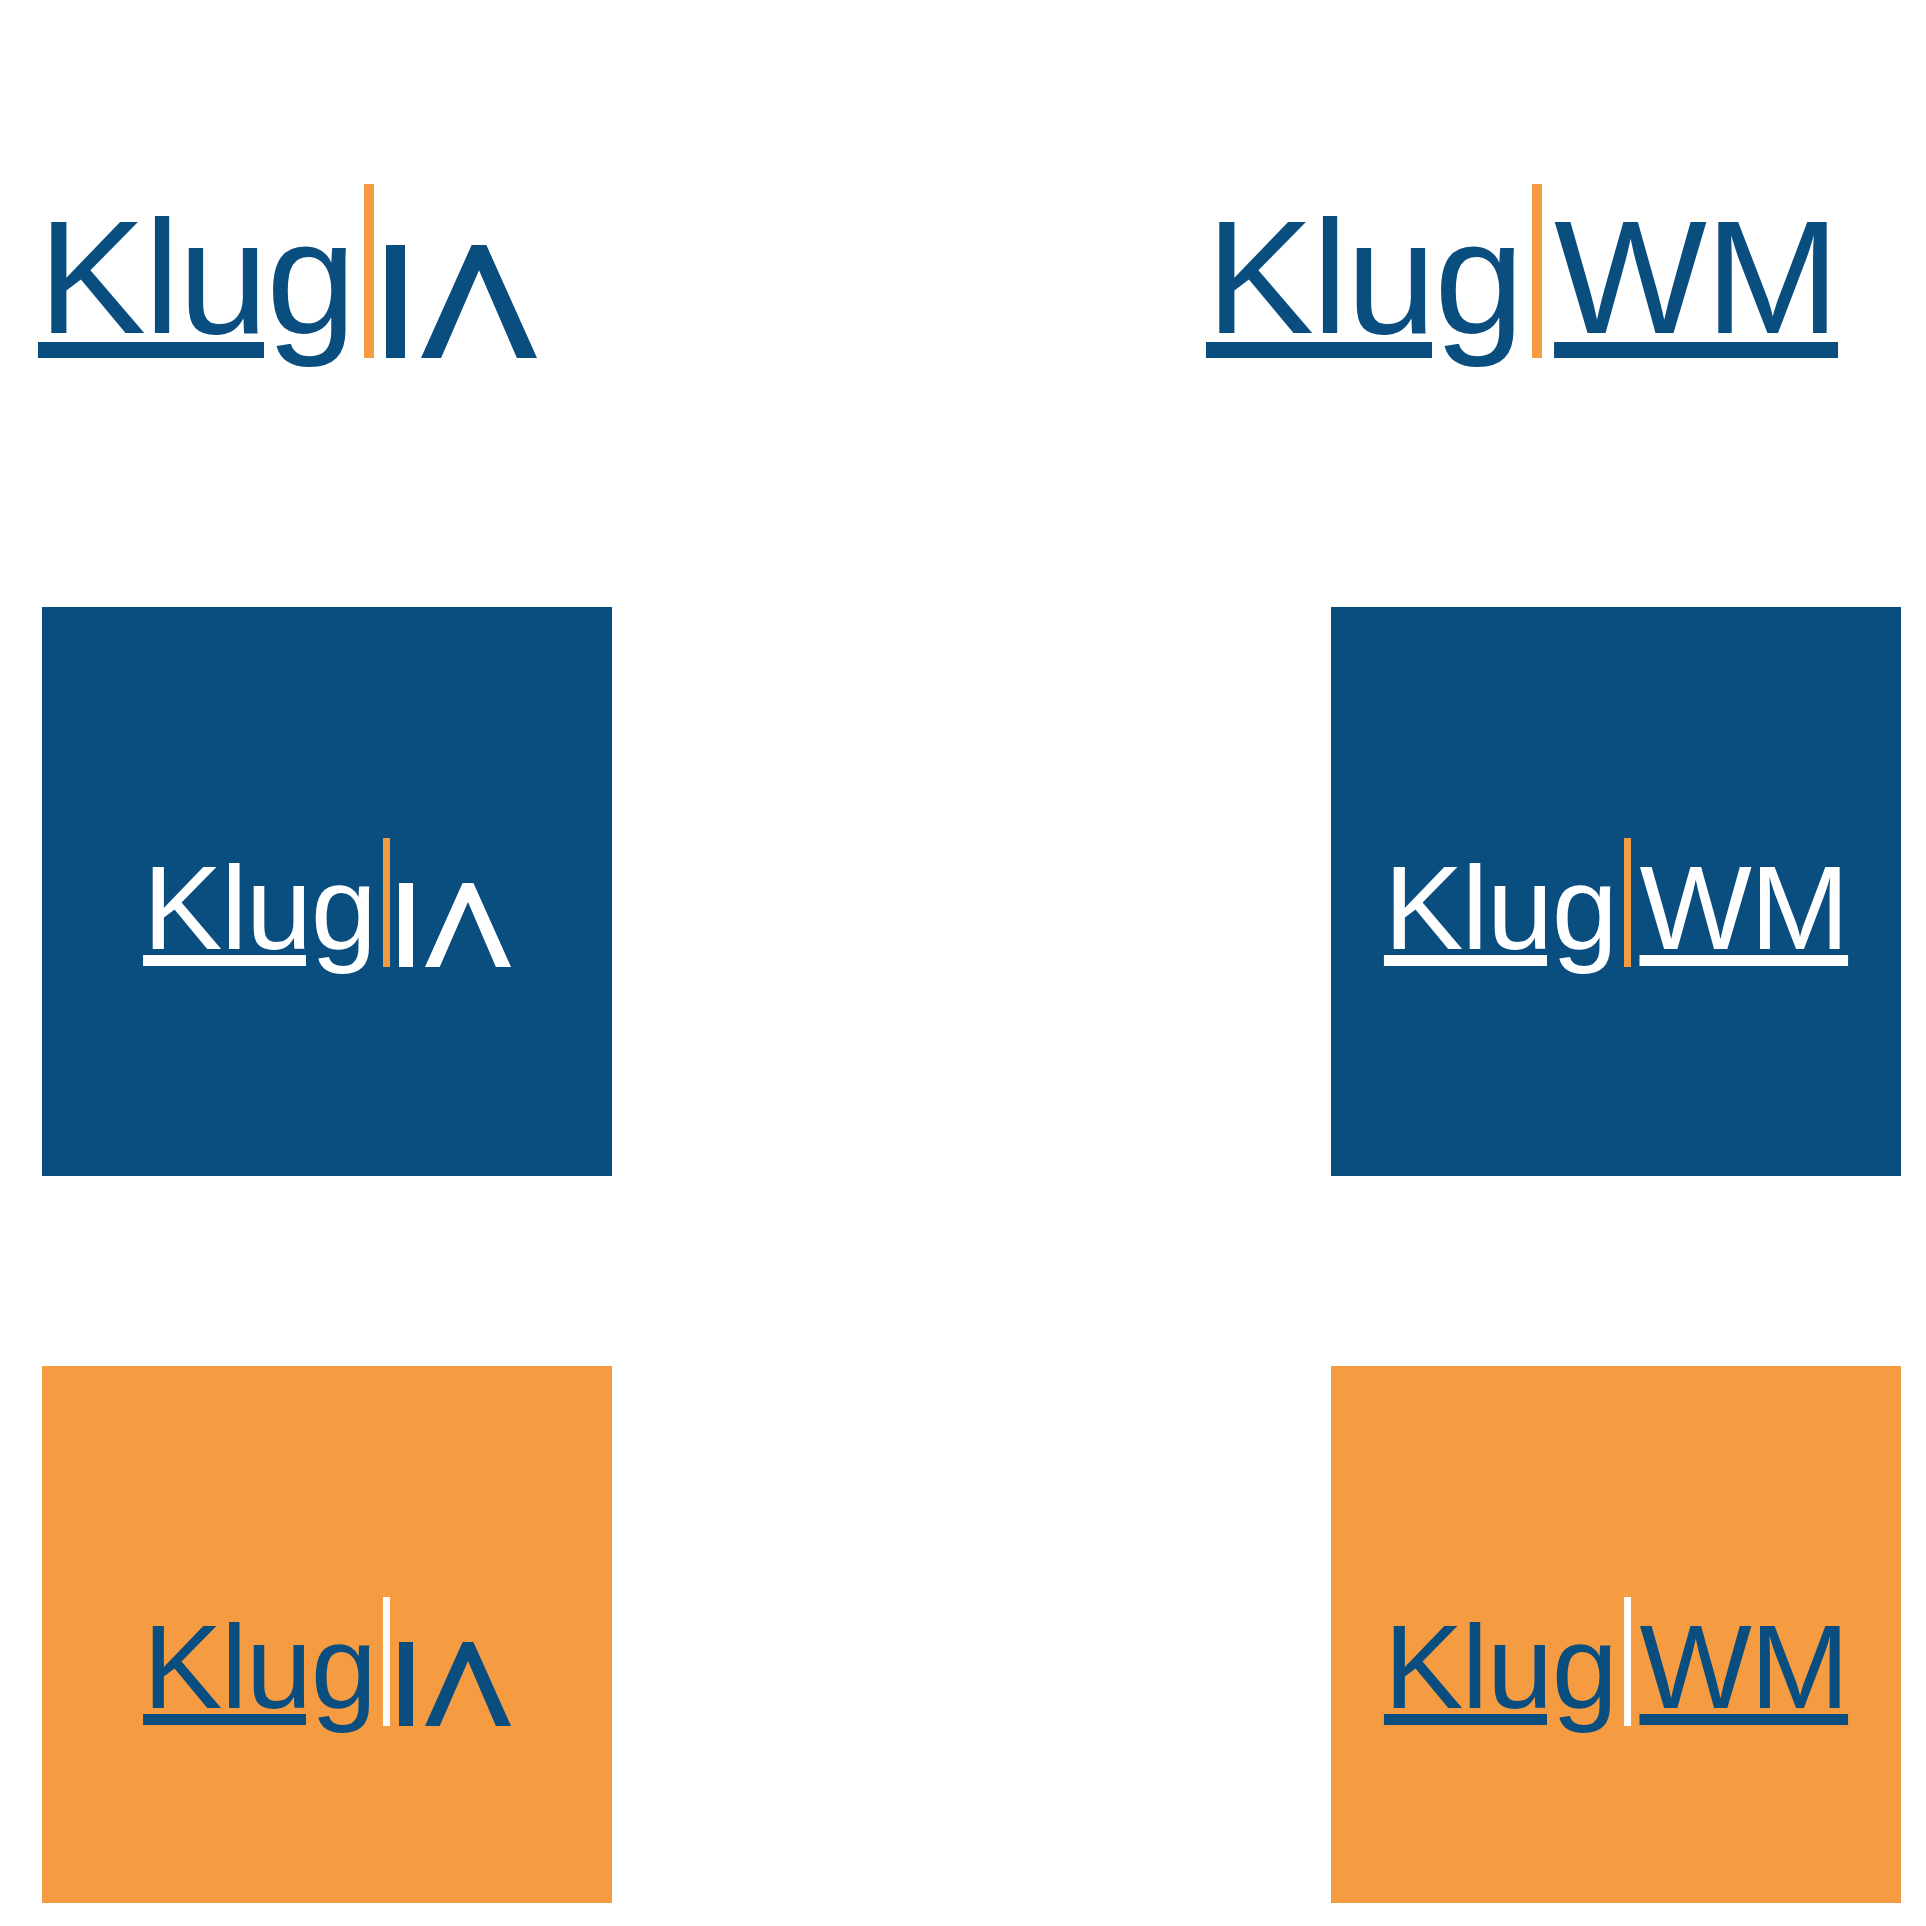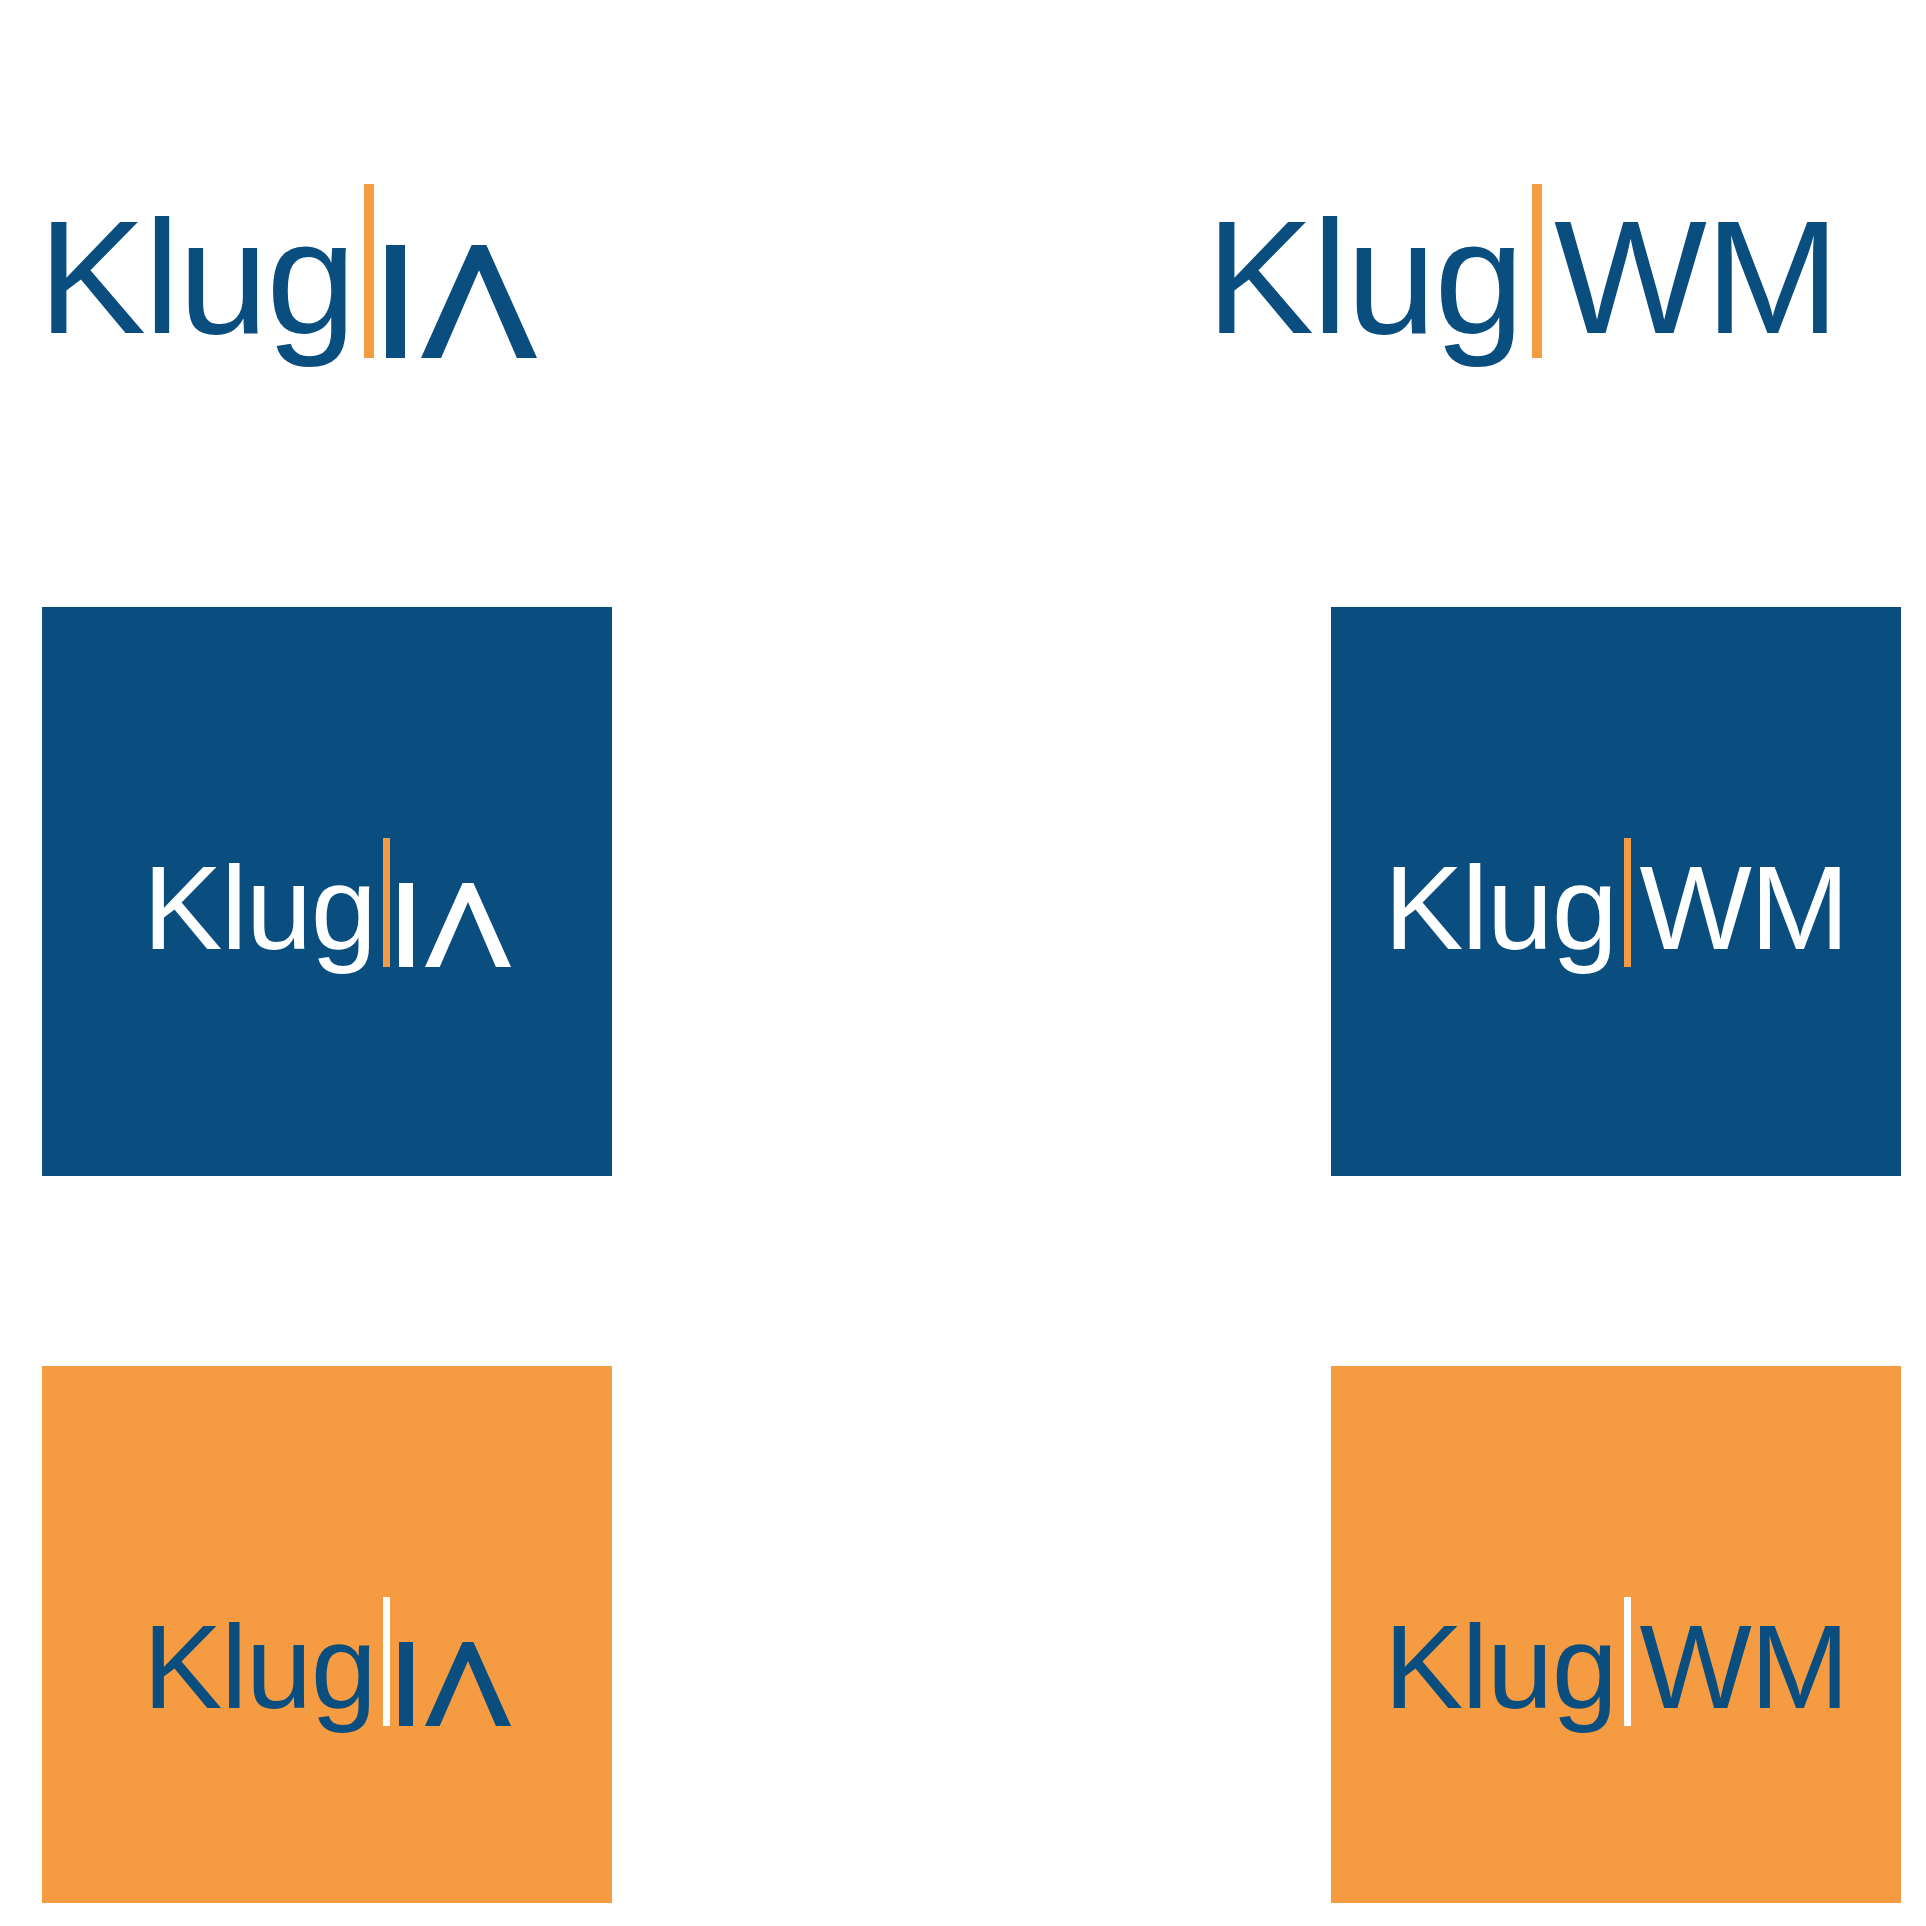--- a/index.html
+++ b/index.html
@@ -38,20 +38,21 @@
     align-items: flex-end;
     white-space: nowrap;
     line-height: 1;
   }
 
   .wordmark {
     font-family: "Liberation Sans", sans-serif;
     font-weight: 400;
     letter-spacing: -0.012em;
     display: block;
+    text-decoration: underline;
   }
 
   
   .separator {
     display: block;
     flex: 0 0 auto;
   }
 
   
   .mark {

